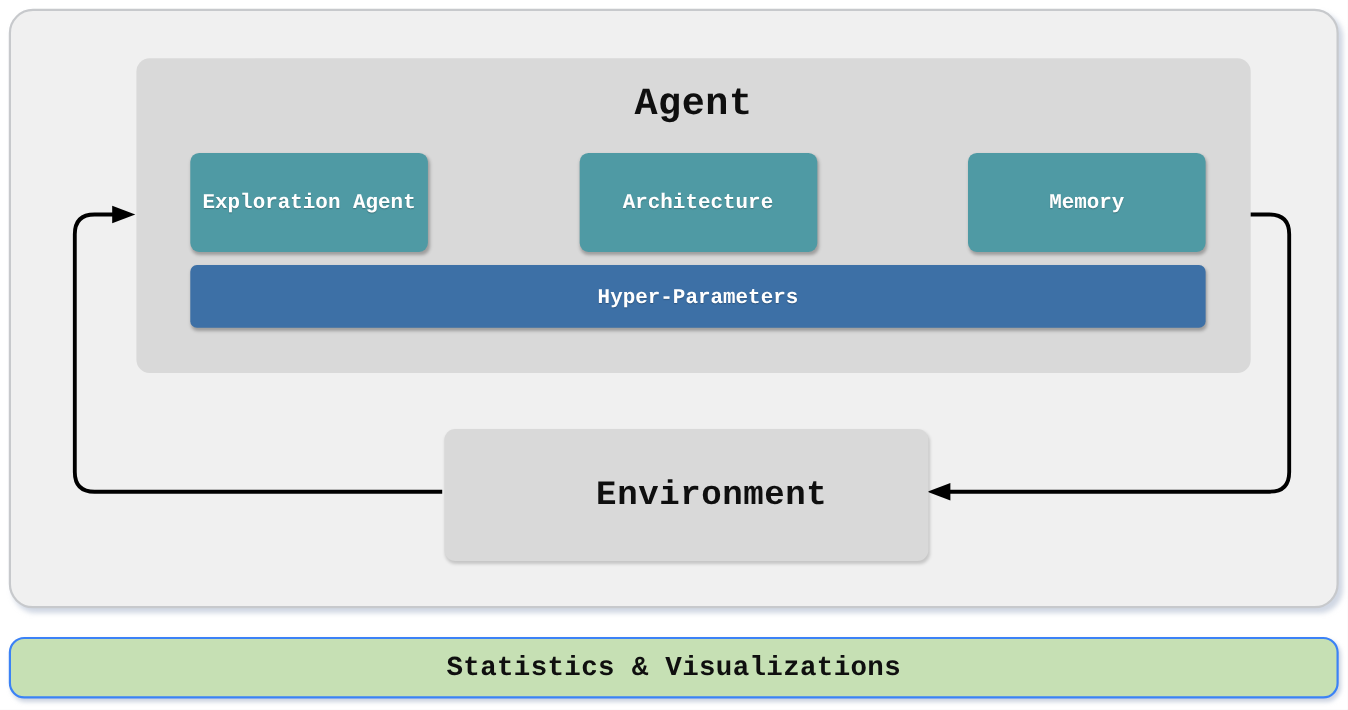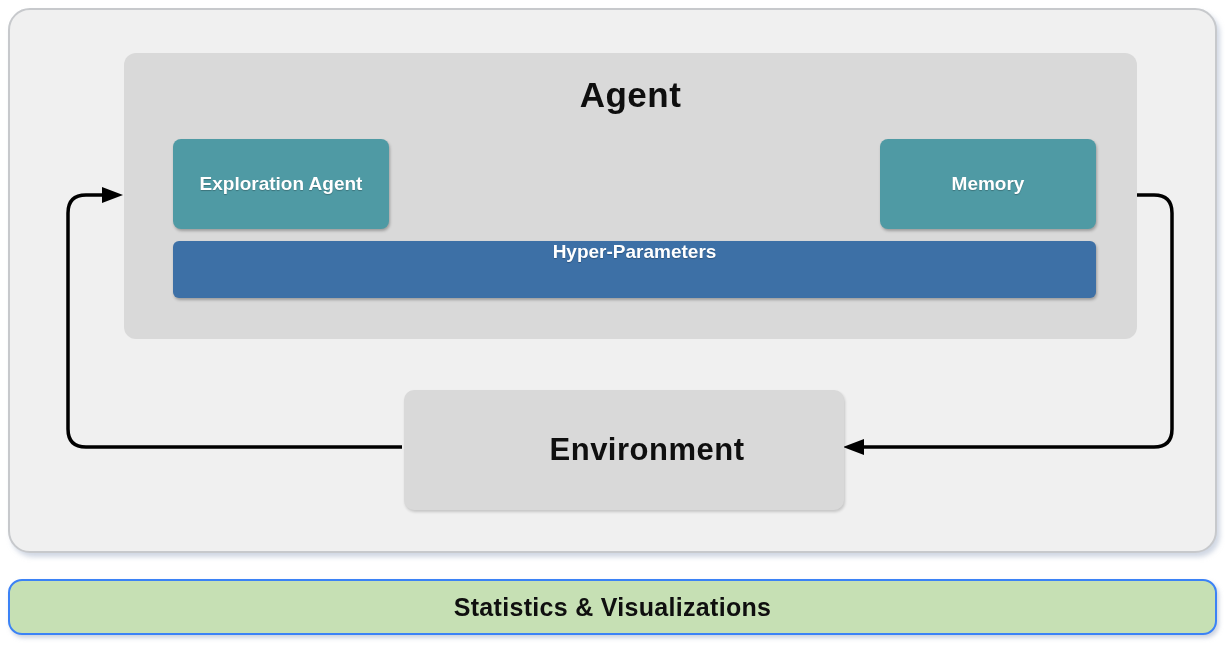--- a/index.html
+++ b/index.html
@@ -2,21 +2,21 @@
 <html><head>
 <meta charset="utf-8">
 <style>
   * { margin: 0; padding: 0; box-sizing: border-box; }
   html, body {
     width: 1225px; height: 645px;
     background: #ffffff;
     font-family: "Liberation Sans", sans-serif;
     overflow: hidden;
   }
-  .stage { position: relative; width: 1225px; height: 645px; }
+  .stage { position: relative; width: 1225px; height: 645px; font-family: Liberation Mono, monospace; }
 
   
   .outer-canvas {
     position: absolute; left: 8px; top: 8px;
     width: 1209px; height: 545px;
     background: #f0f0f0;
     border: 2px solid #c7c9cc;
     border-radius: 22px;
     box-shadow: 3px 4px 5px rgba(170,182,204,0.55);
   }
@@ -48,21 +48,21 @@
   }
   .component-box span {
     color: #ffffff; font-size: 19px; font-weight: 700;
     text-shadow: 0 1px 1px rgba(0,0,0,0.25);
   }
   .hyper-bar {
     position: absolute; left: 49px; top: 188px;
     width: 923px; height: 57px;
     background: #3d70a6;
     border-radius: 6px;
-    display: flex; align-items: flex-start; justify-content: center;
+    display: flex; align-items: center; justify-content: center;
     box-shadow: 1px 2px 3px rgba(0,0,0,0.28);
   }
   .hyper-bar span {
     color: #ffffff; font-size: 19px; font-weight: 700;
     text-shadow: 0 1px 1px rgba(0,0,0,0.25);
   }
 
   
   .environment-box {
     position: absolute; left: 402px; top: 388px;
@@ -117,20 +117,23 @@
     </svg>
 
     <div class="agent-panel" style="left:114px; top:43px;">
       <div class="agent-title">Agent</div>
 
       <div class="component-row">
         <div class="component-box">
           <span>Exploration Agent</span>
         </div>
         <div class="component-box">
+          <span>Architecture</span>
+        </div>
+        <div class="component-box">
           <span>Memory</span>
         </div>
       </div>
 
       <div class="hyper-bar">
         <span>Hyper-Parameters</span>
       </div>
     </div>
 
     <div class="environment-box" style="left:394px; top:380px;">

